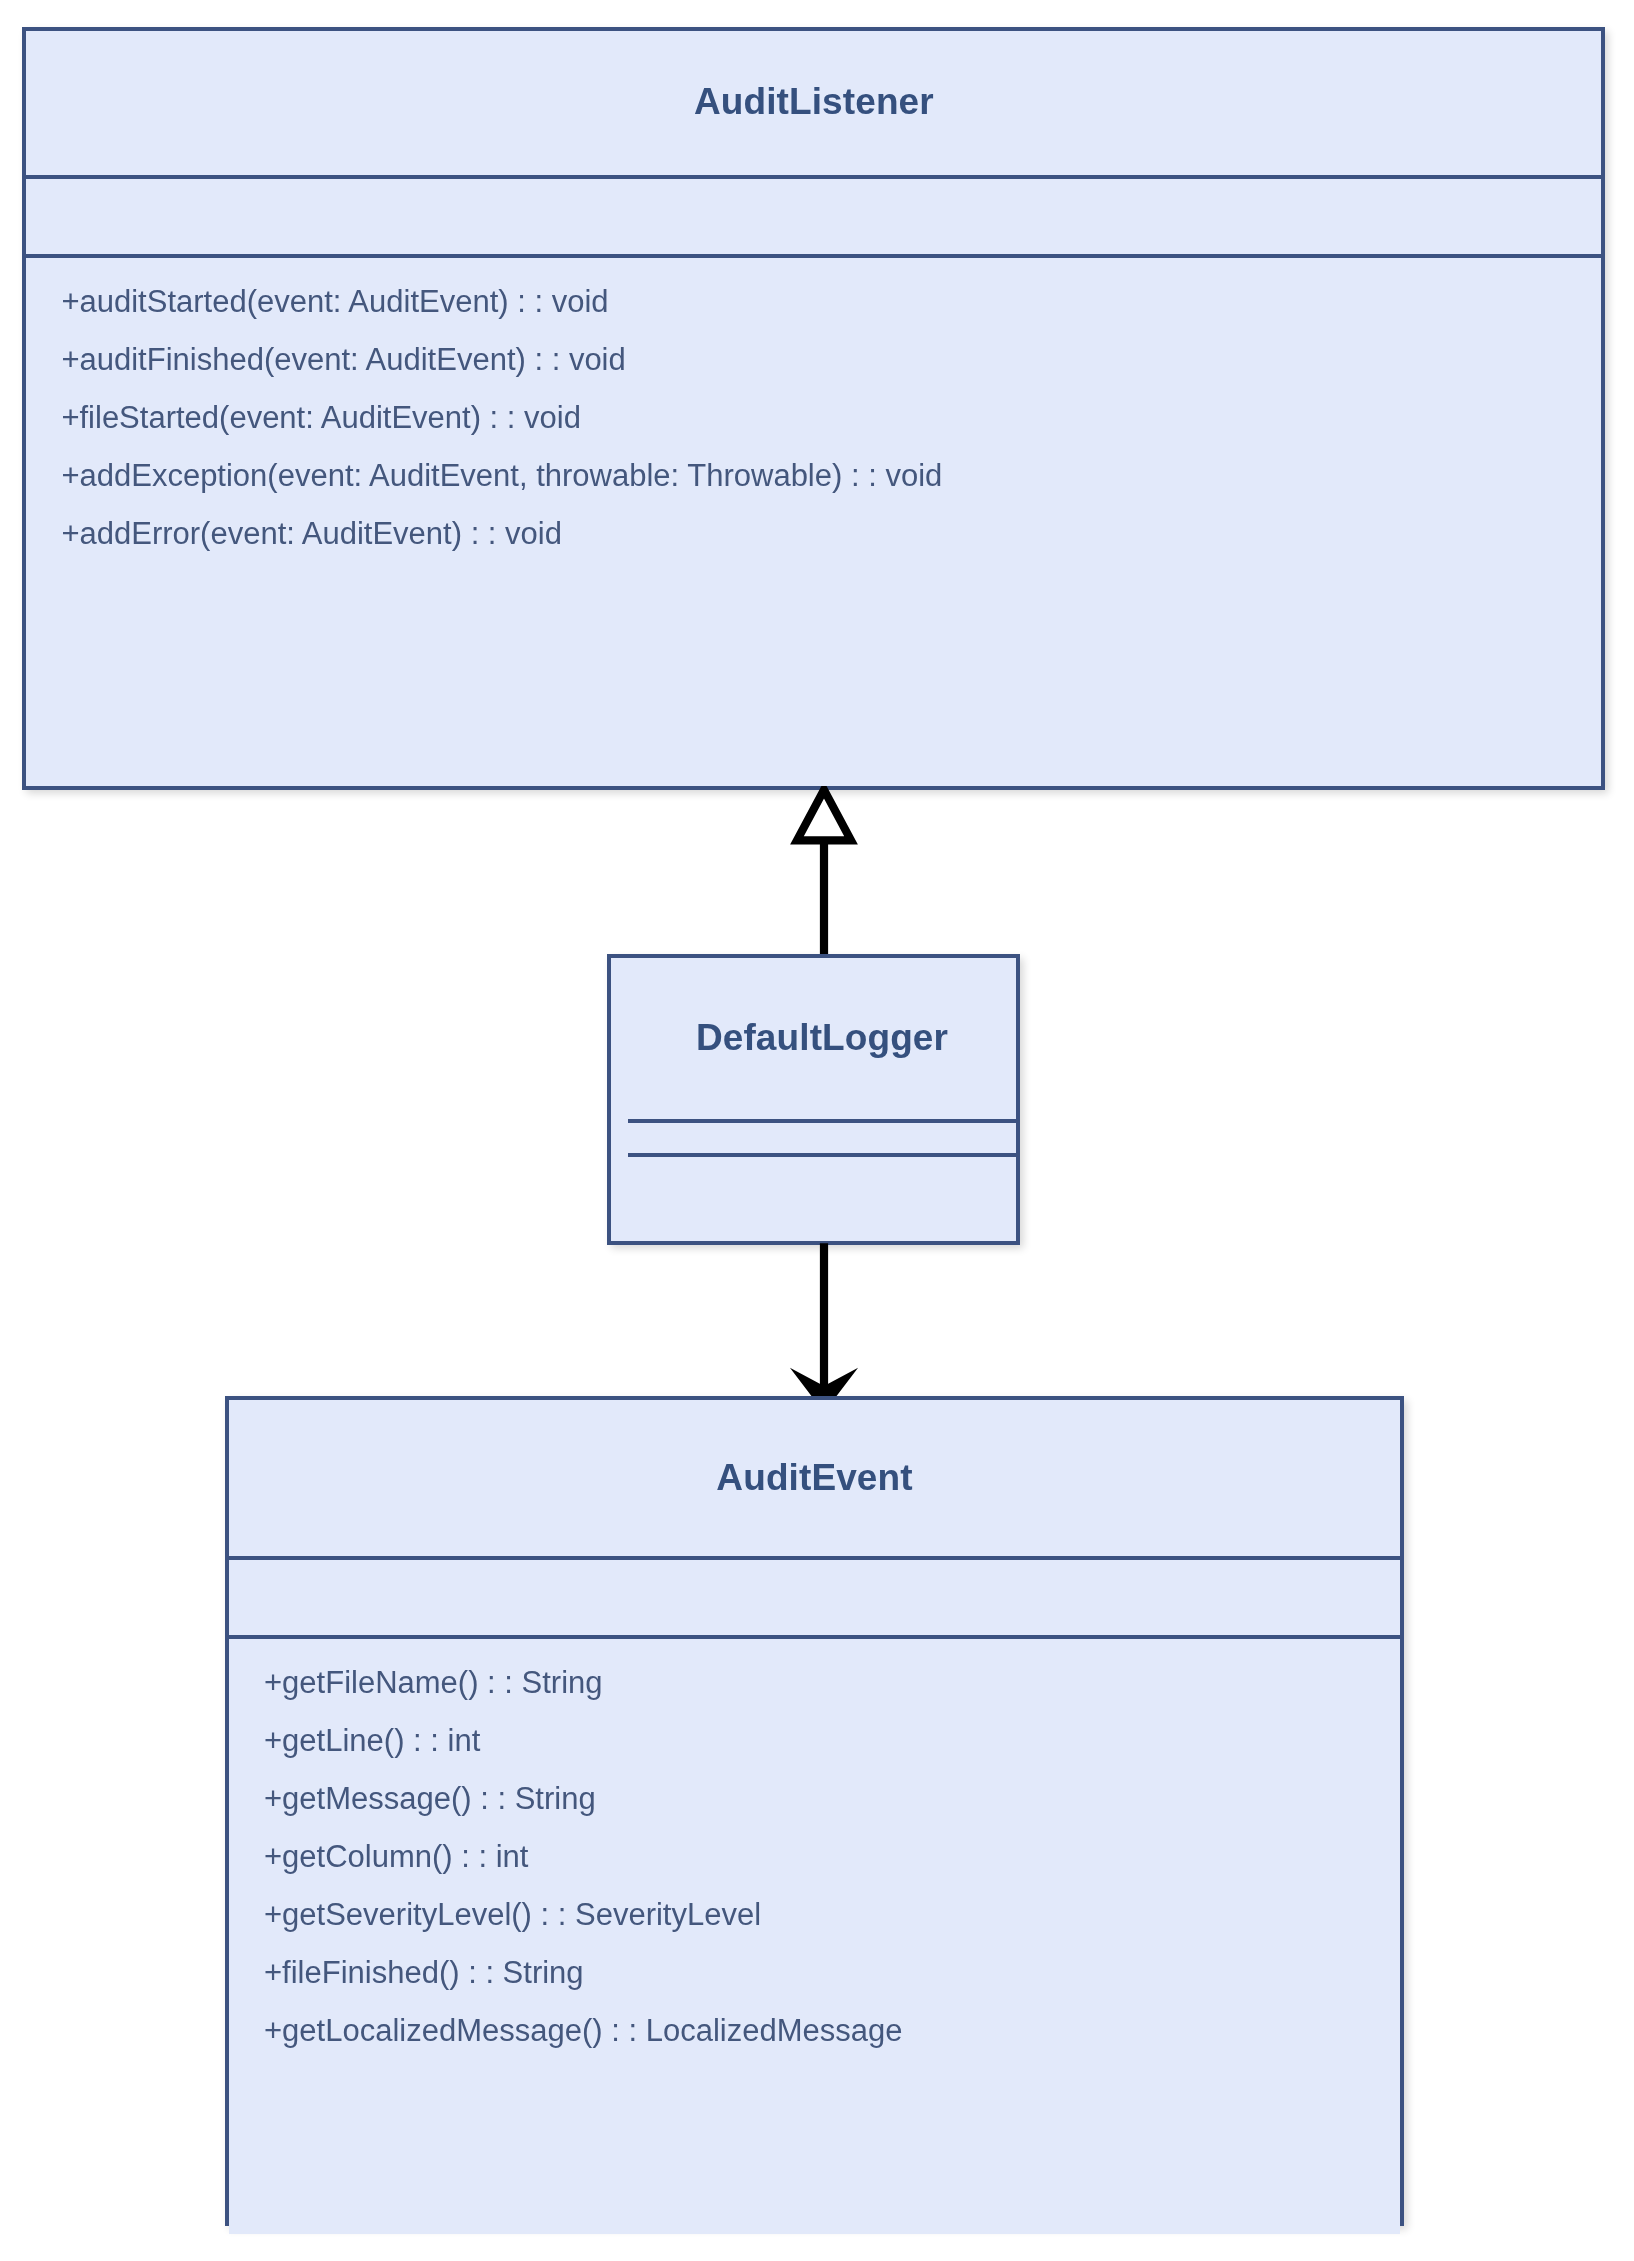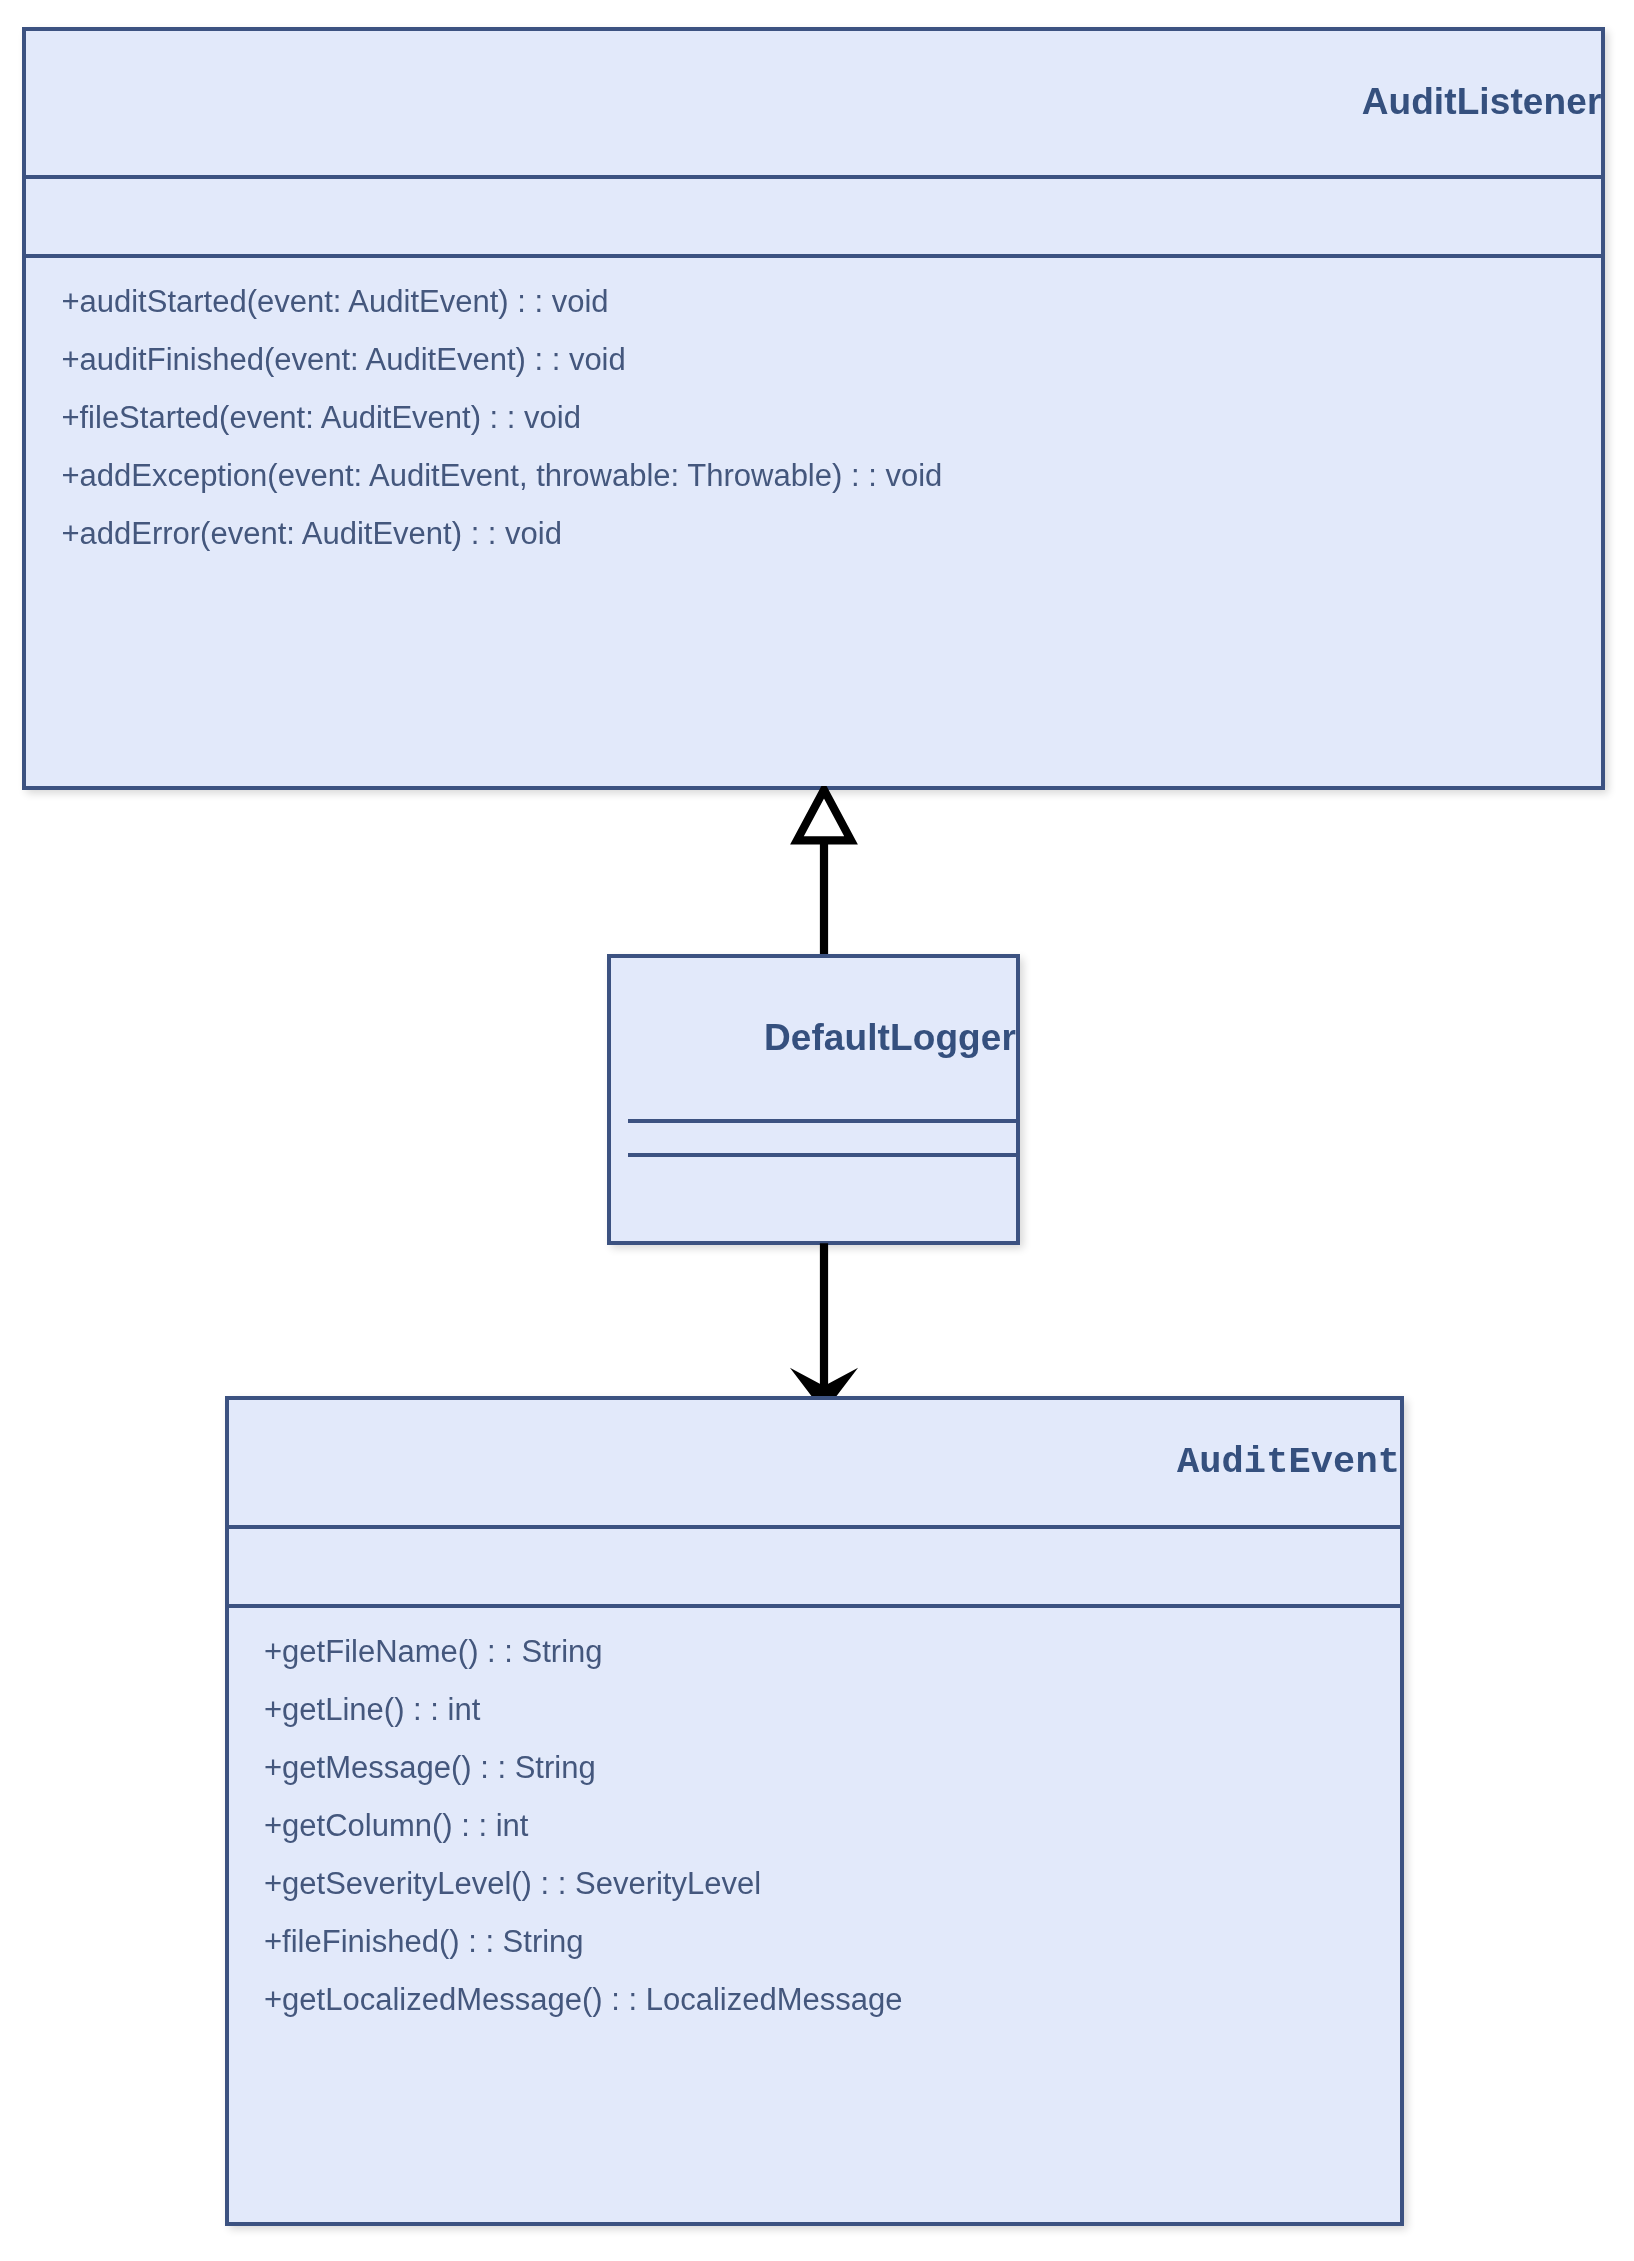--- a/index.html
+++ b/index.html
@@ -27,21 +27,21 @@
     box-sizing: border-box;
     background: #e2e9fa;
     border: 4.1px solid #3c5281;
     box-shadow: 4.1px 4.1px 8.2px rgba(0,0,0,0.16);
   }
 
   .uml-title-compartment {
     box-sizing: border-box;
     display: flex;
     align-items: center;
-    justify-content: flex-end;
+    justify-content: center;
     border-bottom: 4.1px solid #3c5281;
     background: #e2e9fa;
   }
 
   .uml-title {
     font-size: 37px;
     font-weight: bold;
     color: #35507e;
     letter-spacing: 0.1px;
     line-height: 1.1;
@@ -93,21 +93,21 @@
   #class-defaultlogger .uml-title-compartment { height: 165px; }
   #class-defaultlogger .uml-attributes-compartment { height: 34px; }
   #class-defaultlogger .uml-operations-compartment { height: 84px; padding: 0; }
 
   #class-auditevent {
     left: 225px;
     top: 1396px;
     width: 1179px;
     height: 830px;
   }
-  #class-auditevent .uml-title-compartment { height: 129px; font-family: Liberation Mono, monospace; }
+  #class-auditevent .uml-title-compartment { height: 160px; }
   #class-auditevent .uml-attributes-compartment { height: 79px; }
   #class-auditevent .uml-operations-compartment { height: 595px; }
   #class-auditevent .uml-member { padding-left: 35px; }
 
   
   .connector { position: absolute; }
 
   #connector-realization {
     left: 777px;
     top: 786px;

